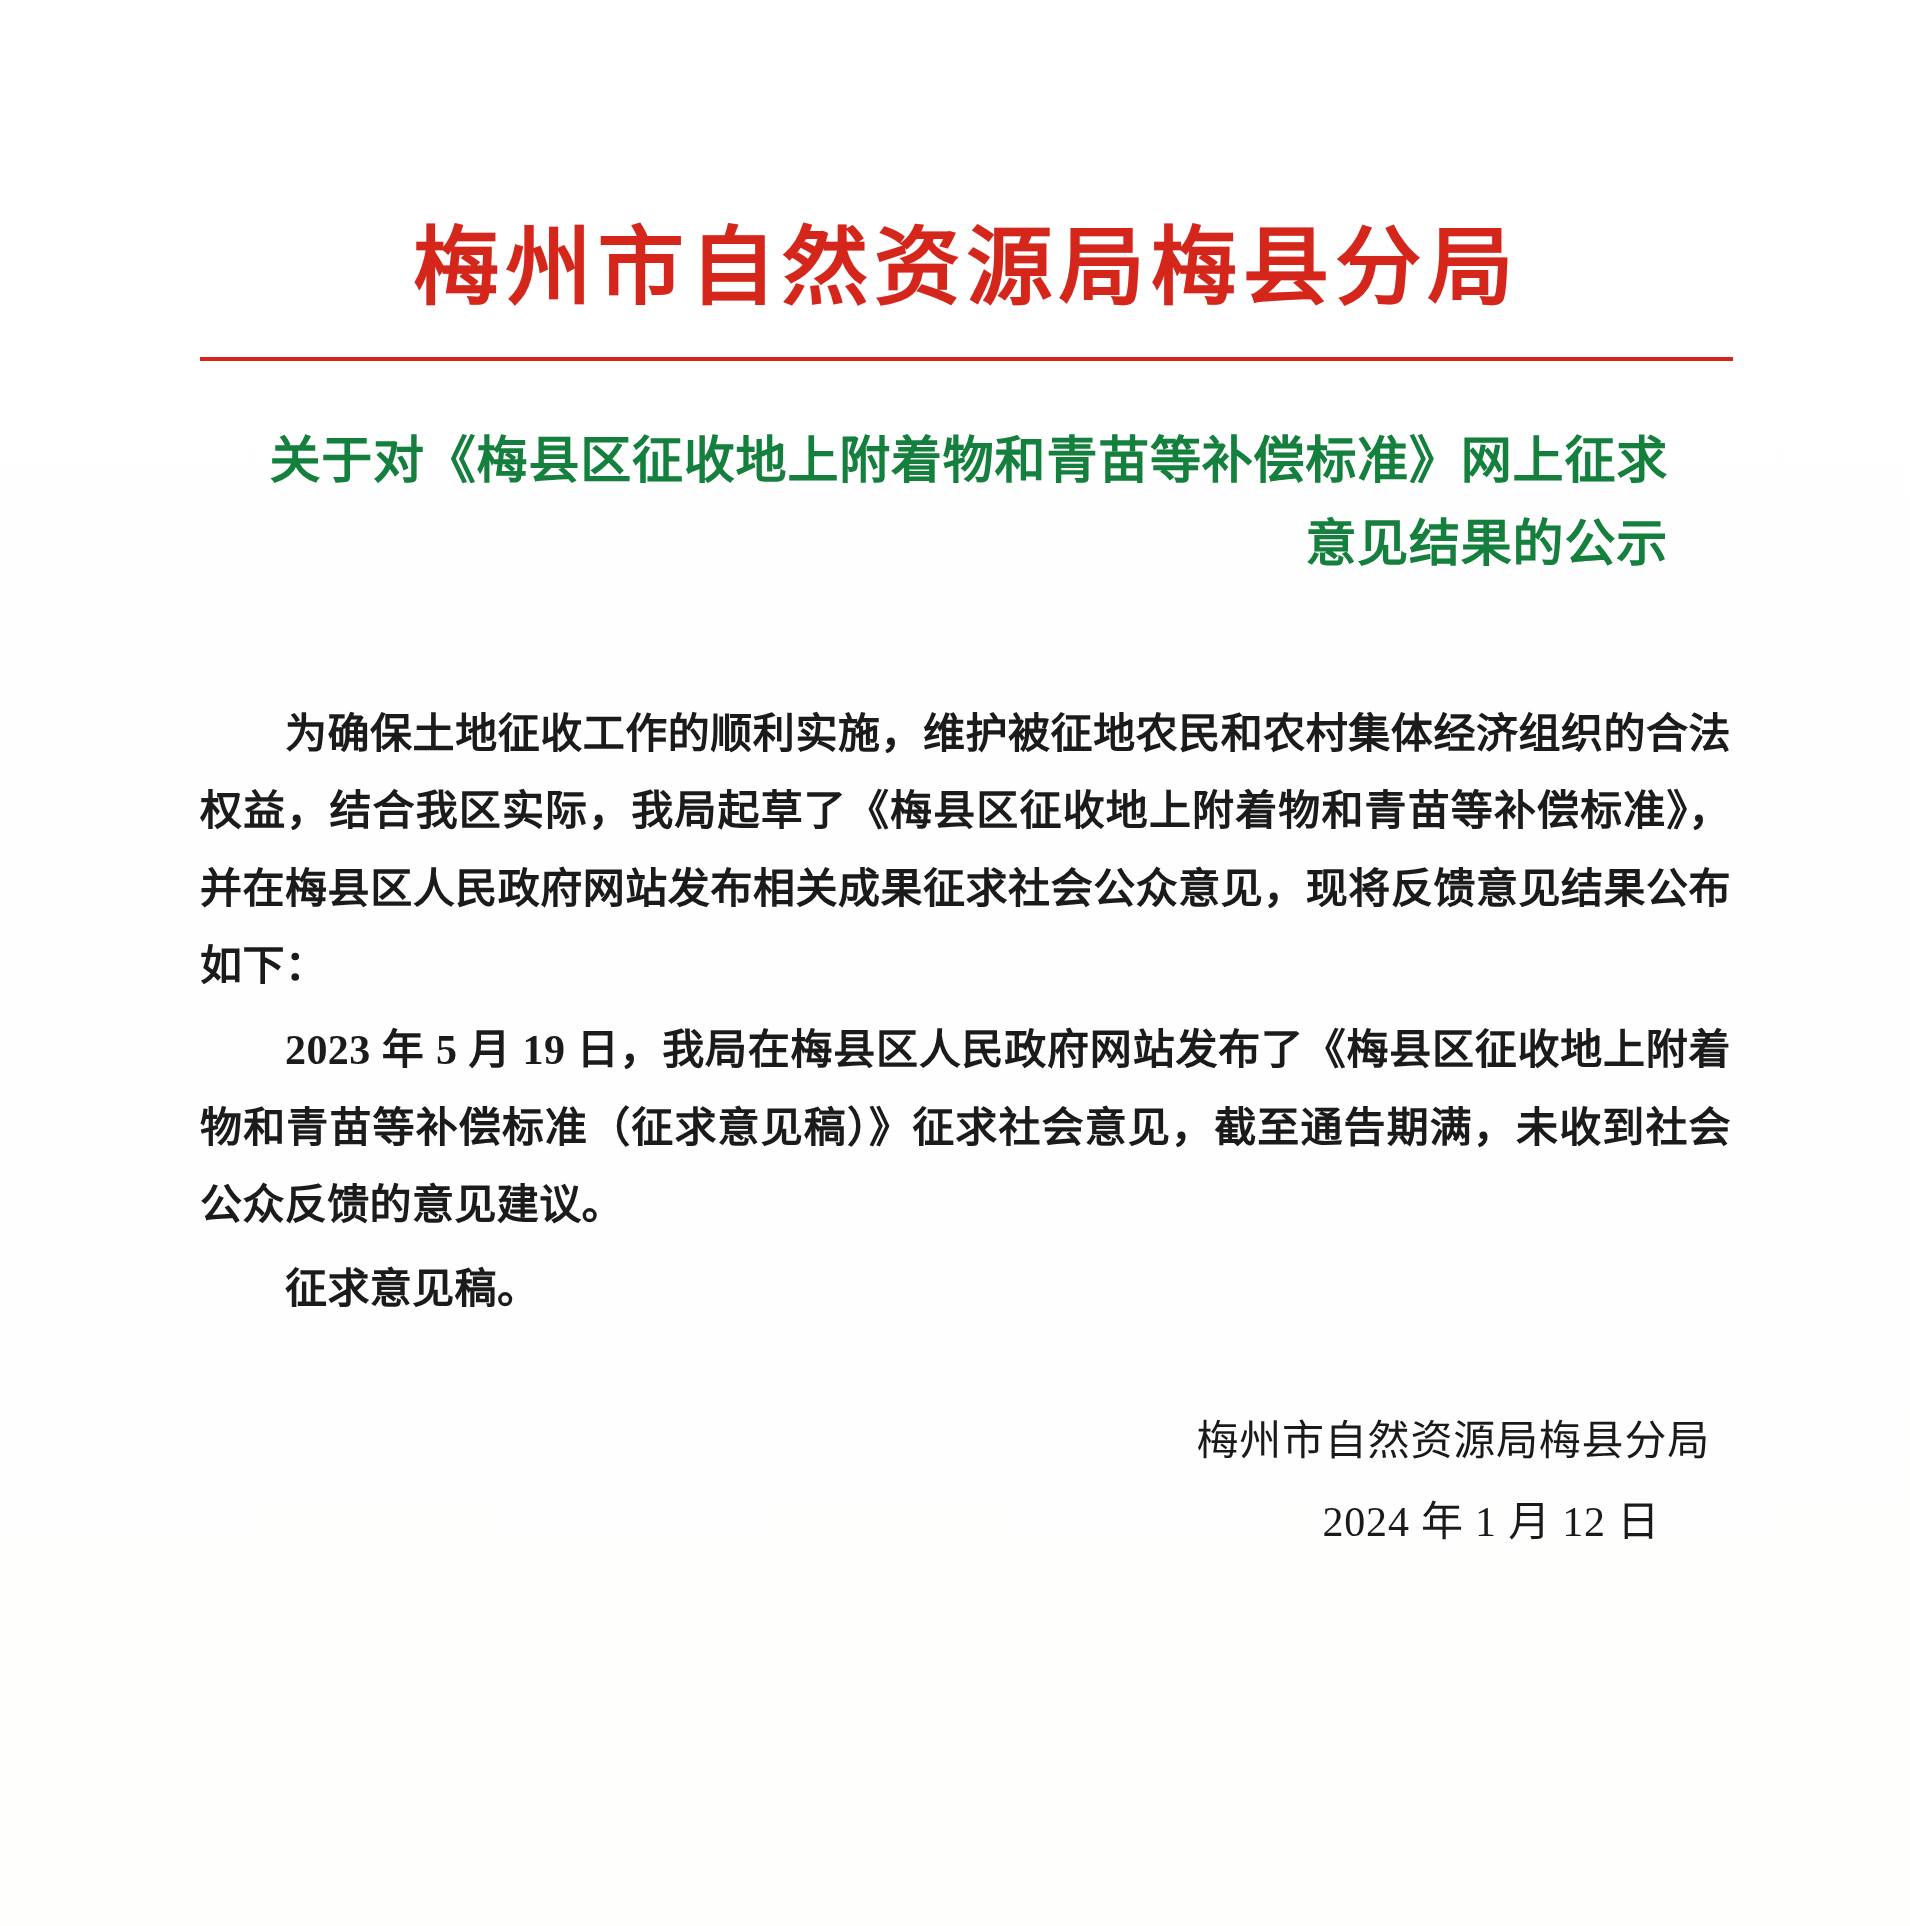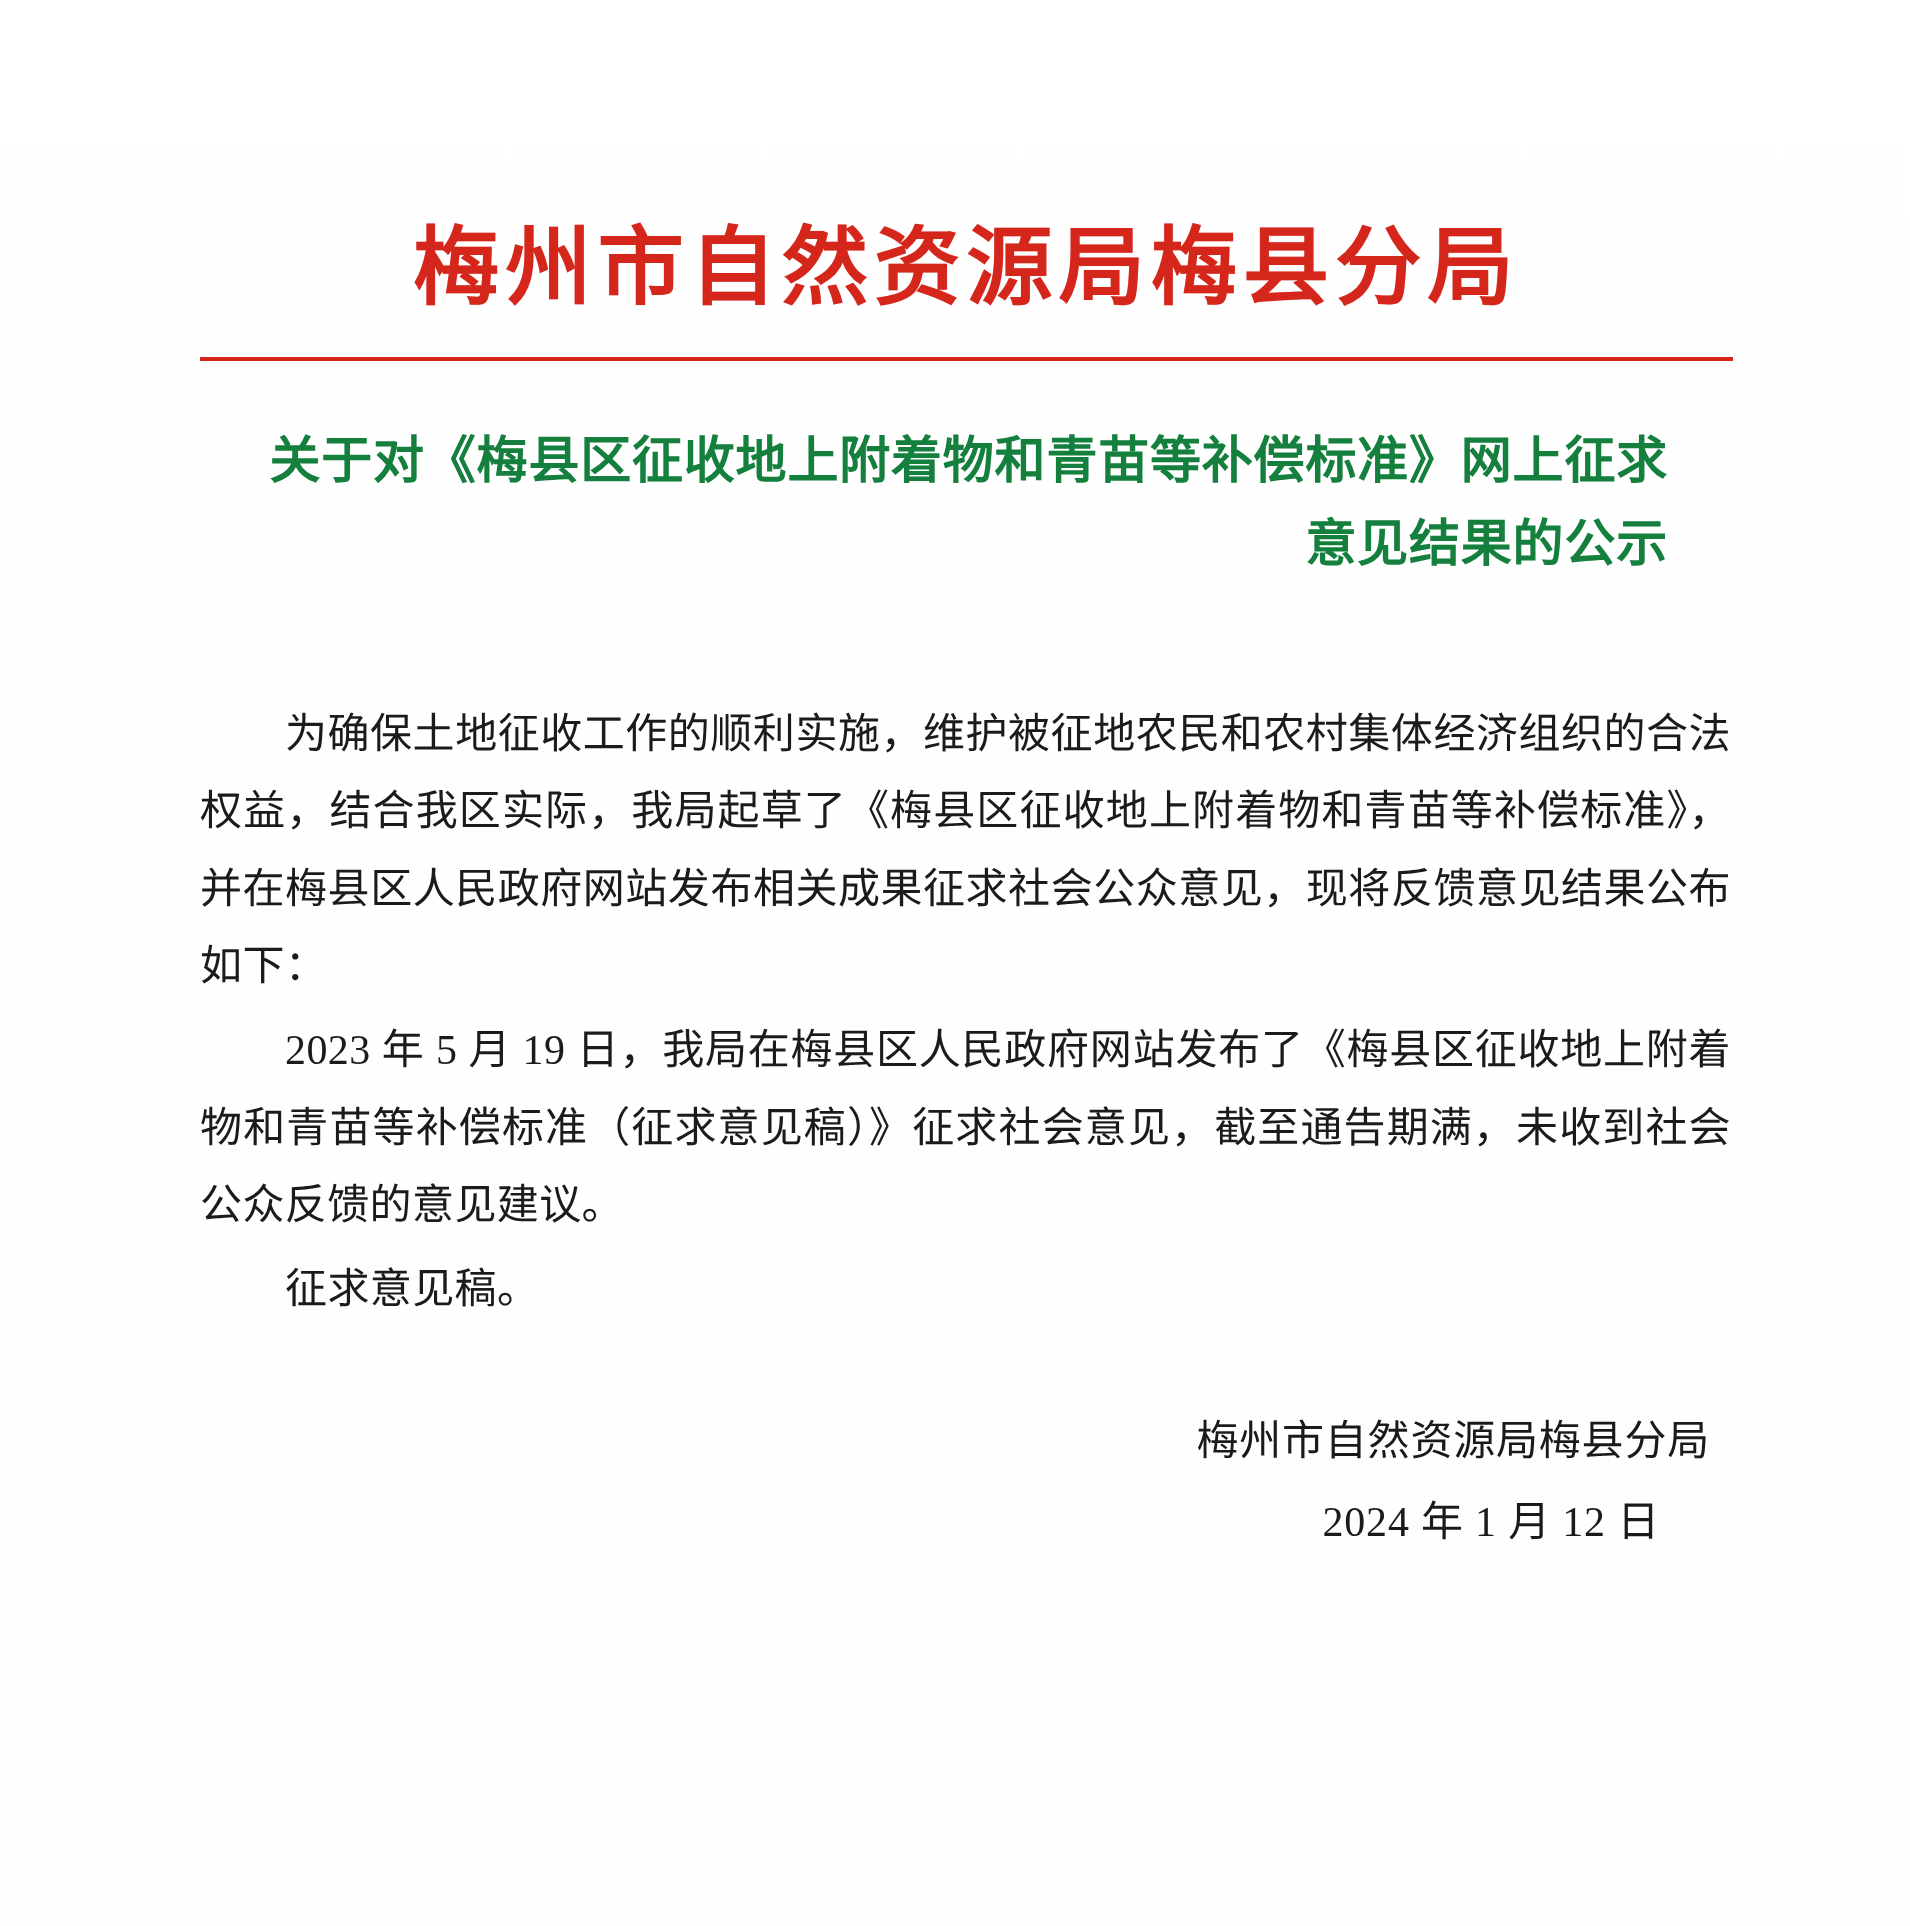--- a/index.html
+++ b/index.html
@@ -68,20 +68,21 @@
     margin-top: 112px;
     font-size: 42px;
     line-height: 1.84;
     color: #1b1b1b;
     text-align: justify;
     letter-spacing: 0.4px;
   }
   .para {
     text-indent: 85px;
     margin: 0 2px 7px 0;
+    font-weight: bold;
   }
   .section-heading {
     text-indent: 85px;
     font-weight: 700;
     font-family: "DejaVu Serif", "Liberation Serif", serif;
     margin: 10px 0 6.2px 0;
   }
   
   .signature {
     margin-top: 73px;

